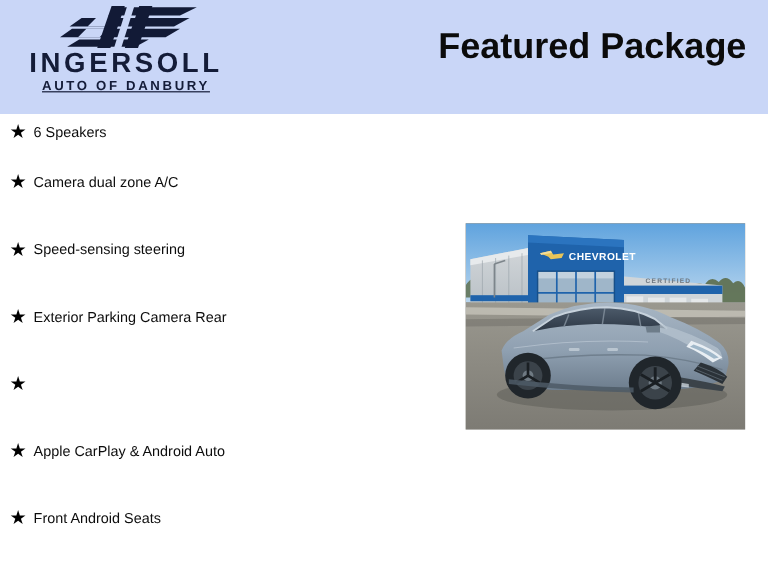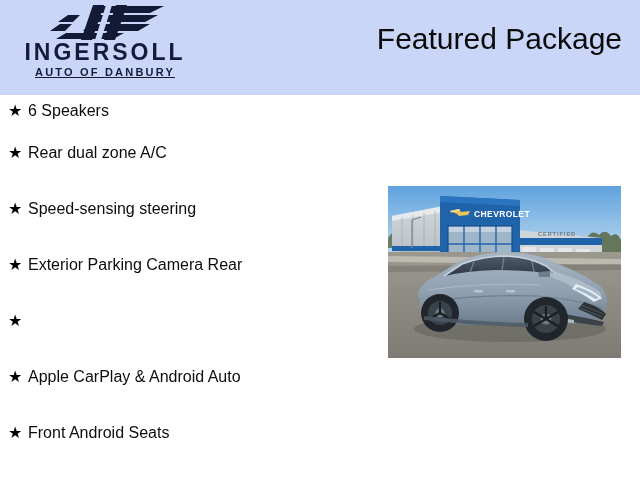--- a/index.html
+++ b/index.html
@@ -70,21 +70,21 @@
     white-space: nowrap;
     text-decoration: underline;
   }
 
   
   .header-title {
     position: absolute;
     right: 18px;
     top: 22px;
     font-size: 30px;
-    font-weight: normal;
+    font-weight: bold;
     color: #0b0b0b;
     letter-spacing: 0px;
     white-space: nowrap;
     text-align: right;
   }
 
   
   .feature-list {
     position: absolute;
     left: 0;
@@ -105,21 +105,21 @@
   .feature-bullet {
     flex: 0 0 auto;
     width: 20px;
     font-size: 16px;
     line-height: 19px;
     color: #000000;
     text-align: left;
   }
   .feature-label {
     flex: 1 1 auto;
-    font-size: 16px;
+    font-size: 12px;
     line-height: 19px;
     color: #0d0d0d;
     white-space: nowrap;
   }
 
   
   .vehicle-photo {
     position: absolute;
     left: 388px;
     top: 186px;
@@ -170,21 +170,21 @@
   <div class="header-title">Featured Package</div>
 </div>
 
 <ul class="feature-list">
   <li class="feature-item">
     <span class="feature-bullet">★</span>
     <span class="feature-label">6 Speakers</span>
   </li>
   <li class="feature-item">
     <span class="feature-bullet">★</span>
-    <span class="feature-label">Rear dual zone A/C</span>
+    <span class="feature-label">Camera dual zone A/C</span>
   </li>
   <li class="feature-item">
     <span class="feature-bullet">★</span>
     <span class="feature-label">Speed-sensing steering</span>
   </li>
   <li class="feature-item">
     <span class="feature-bullet">★</span>
     <span class="feature-label">Exterior Parking Camera Rear</span>
   </li>
   <li class="feature-item">

